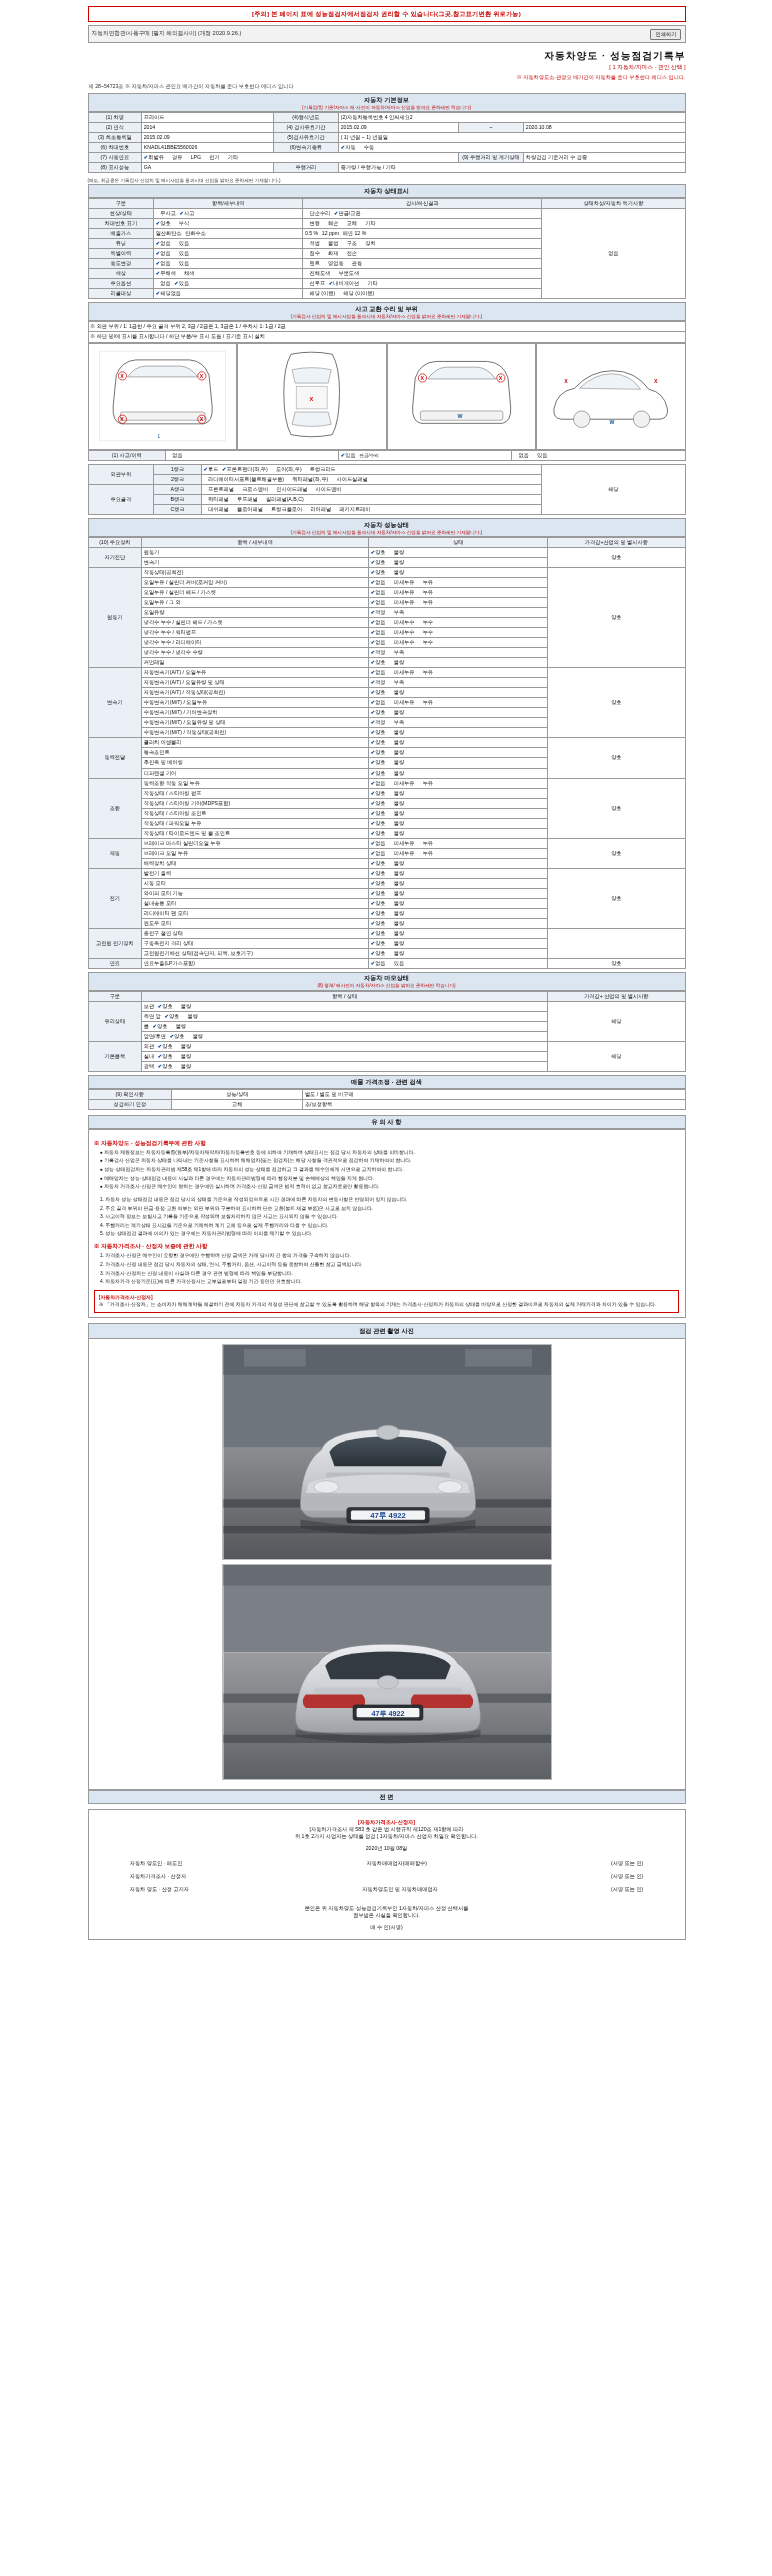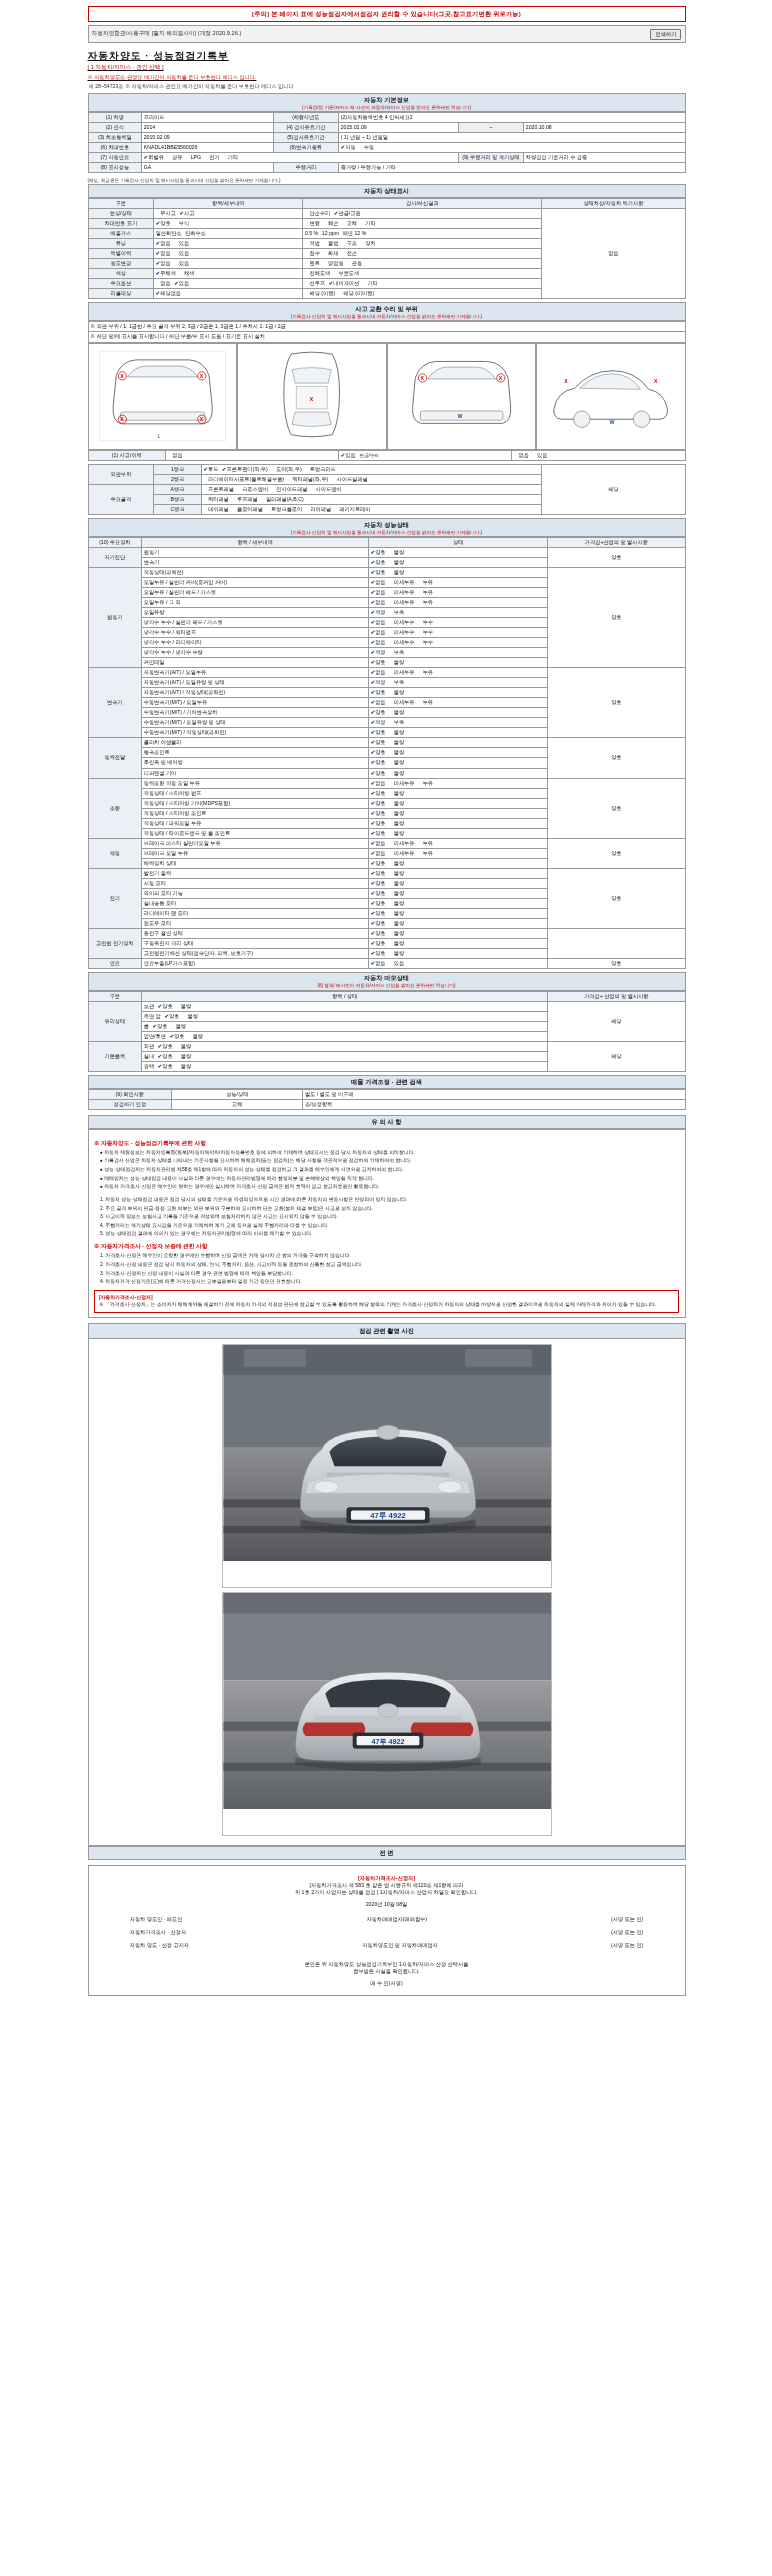--- a/index.html
+++ b/index.html
@@ -34,21 +34,21 @@
     padding:2.1px 3.1px;
     display:flex; align-items:center; justify-content:space-between;
   }
   .breadcrumbbar .crumb { color:#333; }
   .printbtn {
     border:0.5px solid #777; background:#e9e9e9; border-radius:1px;
     font-size:5.2px; padding:1px 4.1px; cursor:pointer;
   }
 
   
-  .doctitle { text-align:left; margin:7.2px 0 1px 0;text-decoration:underline; }
+  .doctitle { text-align:right; margin:7.2px 0 1px 0; }
   .doctitle .t1 { font-size:9.8px; font-weight:bold; letter-spacing:1px; }
   .doctitle .t2 { font-size:5.7px; color:#b00; margin-top:1.5px; }
   .doctitle .t3 { font-size:5.2px; color:#c00; margin-top:1.5px; }
   .lawline { font-size:5.2px; color:#333; margin:2.1px 0 3.1px 1px; }
 
   
   table.grid { border-collapse:collapse; width:100%; table-layout:fixed; }
   table.grid th, table.grid td {
     border:0.5px solid #9a9a9a;
     padding:1px 1.5px;
@@ -70,21 +70,21 @@
   .opt { display:inline-block; margin-right:3.6px; white-space:nowrap; }
   .ck { display:inline-block; width:4.6px; text-align:center; color:#1452a0; font-weight:bold; }
 
   
   .diagram-wrap { display:flex; gap:0; }
   .diagram-cell { border:0.5px solid #9a9a9a; flex:1; padding:3.1px; position:relative; background:#fff; }
 
   
   .photohead { background:#dce6f1; text-align:center; font-weight:bold; font-size:6.2px; border:0.5px solid #9a9a9a; padding:2.1px 0; }
   .photobox { border:0.5px solid #9a9a9a; border-top:none; padding:5.2px; text-align:center; }
-  .carphoto { width:330px; height:244px; margin:0 auto 4.1px auto; position:relative; overflow:hidden; border:0.5px solid #bbb; }
+  .carphoto { width:330px; height:216px; margin:0 auto 4.1px auto; position:relative; overflow:hidden; border:0.5px solid #bbb; }
 
   
   .infobox { border:0.5px solid #9a9a9a; padding:4.1px 5.2px; font-size:4.9px; line-height:1.55; }
   .infobox h4 { margin:4.1px 0 1.5px 0; font-size:5.7px; color:#c00; }
   .infobox p { margin:1px 0; }
   .infobox .ind { padding-left:6.2px; }
 
   .titlebar-lg {
     border:0.5px solid #9a9a9a; background:#dce6f1; text-align:center;
     font-weight:bold; font-size:6.2px; padding:1.5px 0;

